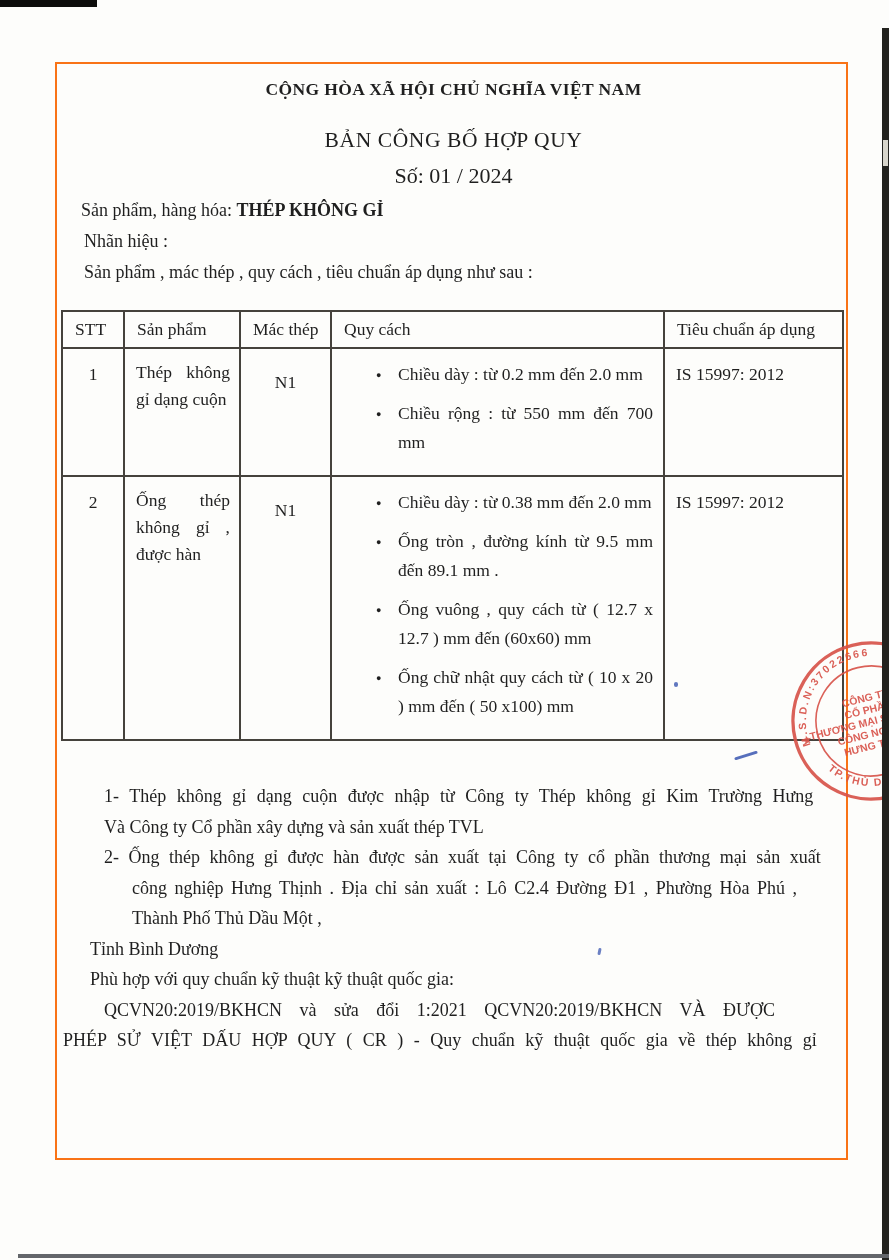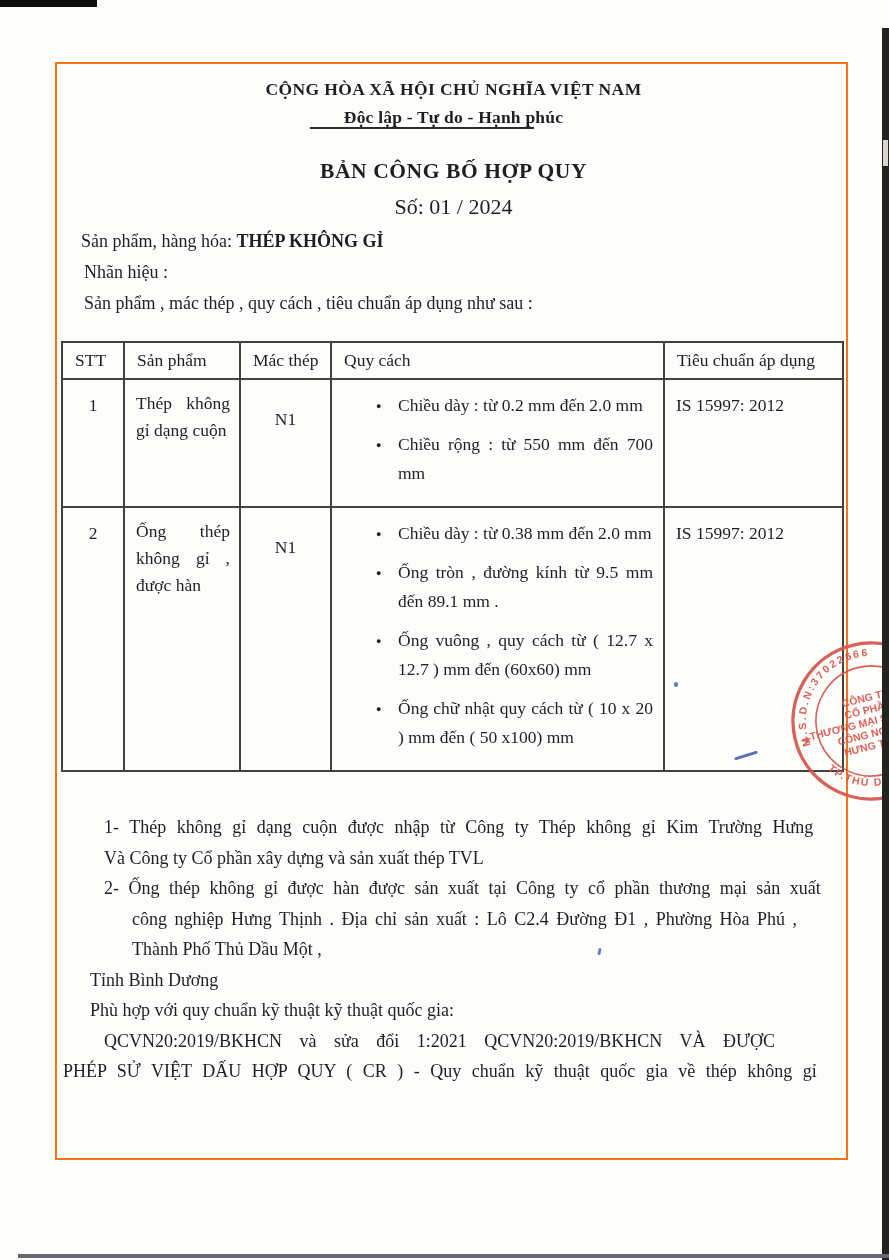--- a/index.html
+++ b/index.html
@@ -44,21 +44,21 @@
   .motto-wrap { position: relative; text-align: center; }
   .motto {
     font-weight: bold; font-size: 17.5px; line-height: 26px;
     letter-spacing: .2px;
   }
   .motto-underline {
     position: absolute; left: 50%; margin-left: -144px;
     top: 25px; width: 224px; height: 2px; background: #2a2a28;
   }
   .doc-title {
-    text-align: center; font-weight: bold;
+    text-align: center; font-weight: normal;
     font-size: 21.5px; line-height: 28px;
     margin-top: 24px; letter-spacing: .6px;
   }
   .doc-number {
     text-align: center; font-size: 22px; margin-top: 9px; line-height: 26px;
   }
 
   .para { margin-top: 14px; }
   .line { white-space: nowrap; }
   .ws-4 { word-spacing: 4px; }
@@ -85,21 +85,21 @@
   table.spec th {
     font-weight: normal;
     text-align: left;
     height: 35px;
     vertical-align: middle;
     padding: 2px 6px 2px 12px;
   }
   th.c-stt, td.c-stt { text-align: center; }
   td.c-stt { padding-top: 10px; }
   td.c-sp  { padding: 10px 9px 8px 11px; text-align: justify; line-height: 27px; }
-  td.c-mt  { text-align: center; padding-top: 24px; }
+  td.c-mt  { text-align: center; padding-top: 18px; }
   td.c-qc  { padding: 6px 10px 8px 0; }
   td.c-tc  { padding: 10px 6px 6px 11px; }
 
   ul.specs { list-style: none; margin: 0; padding: 0 0 0 40px; }
   ul.specs li {
     position: relative;
     padding-left: 26px;
     margin: 5px 0 10px 0;
     line-height: 29px;
     text-align: justify;
@@ -134,24 +134,20 @@
 
   <div class="artifact-top-left"></div>
   <div class="artifact-right"></div>
   <div class="artifact-right-smudge"></div>
   <div class="artifact-bottom"></div>
 
   <div class="doc-frame">
     <div class="content">
 
       <div class="nat-title">CỘNG HÒA XÃ HỘI CHỦ NGHĨA VIỆT NAM</div>
-      <div class="motto-wrap">
-        <span class="motto">Độc lập - Tự do - Hạnh phúc</span>
-        <span class="motto-underline"></span>
-      </div>
 
       <div class="doc-title">BẢN CÔNG BỐ HỢP QUY</div>
       <div class="doc-number">Số: 01 / 2024</div>
 
 
       <div class="para" style="margin-top:6px">
         <div class="line ind-4">
           <span>Sản phẩm, hàng hóa:</span>
           <span class="bold">THÉP KHÔNG GỈ</span>
         </div>

